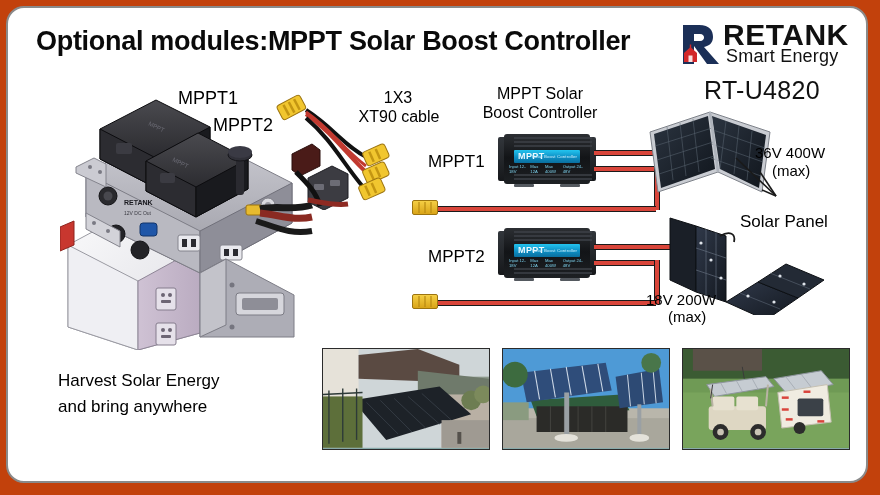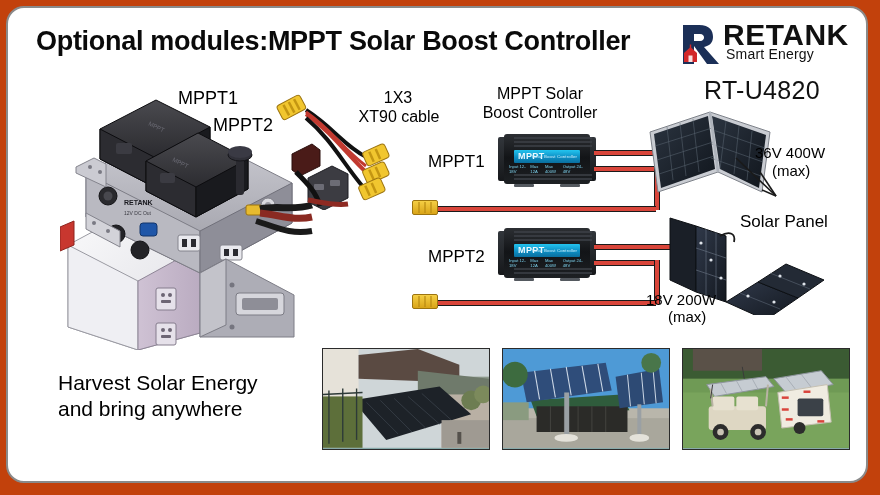--- a/index.html
+++ b/index.html
@@ -15,29 +15,29 @@
 
   
   .title{position:absolute;left:36px;top:26px;font-size:27px;font-weight:bold;
          letter-spacing:-0.3px;white-space:nowrap;color:#0a0a0a;}
 
   
   .logo{position:absolute;left:679px;top:22px;width:172px;height:48px;}
   .logo .mark{position:absolute;left:0;top:0;width:46px;height:44px;}
   .logo .brand{position:absolute;left:44px;top:-2px;font-size:30px;font-weight:bold;
                letter-spacing:0.5px;color:#111;line-height:1;}
-  .logo .sub{position:absolute;left:47px;top:25px;font-size:14px;color:#111;
+  .logo .sub{position:absolute;left:47px;top:25px;font-size:18px;color:#111;
              line-height:1;letter-spacing:0.2px;}
   .model{position:absolute;left:704px;top:76px;font-size:25px;color:#111;
          letter-spacing:0.3px;white-space:nowrap;}
 
   
   .lbl{position:absolute;font-size:16px;color:#000;white-space:nowrap;line-height:1.18;}
   .lbl.c{text-align:center;}
-  .tag{position:absolute;font-size:21px;color:#000;line-height:1.28;white-space:nowrap;}
+  .tag{position:absolute;font-size:17px;color:#000;line-height:1.28;white-space:nowrap;}
 
   
   .station{position:absolute;left:60px;top:95px;width:255px;height:255px;}
 
   .poly{position:absolute;}
 
   
   .ctrl{position:absolute;width:98px;height:62px;}
   .ctrl .body{position:absolute;left:6px;top:6px;width:86px;height:50px;
               background:linear-gradient(180deg,#2c2f33 0%,#121417 48%,#1d2023 100%);

